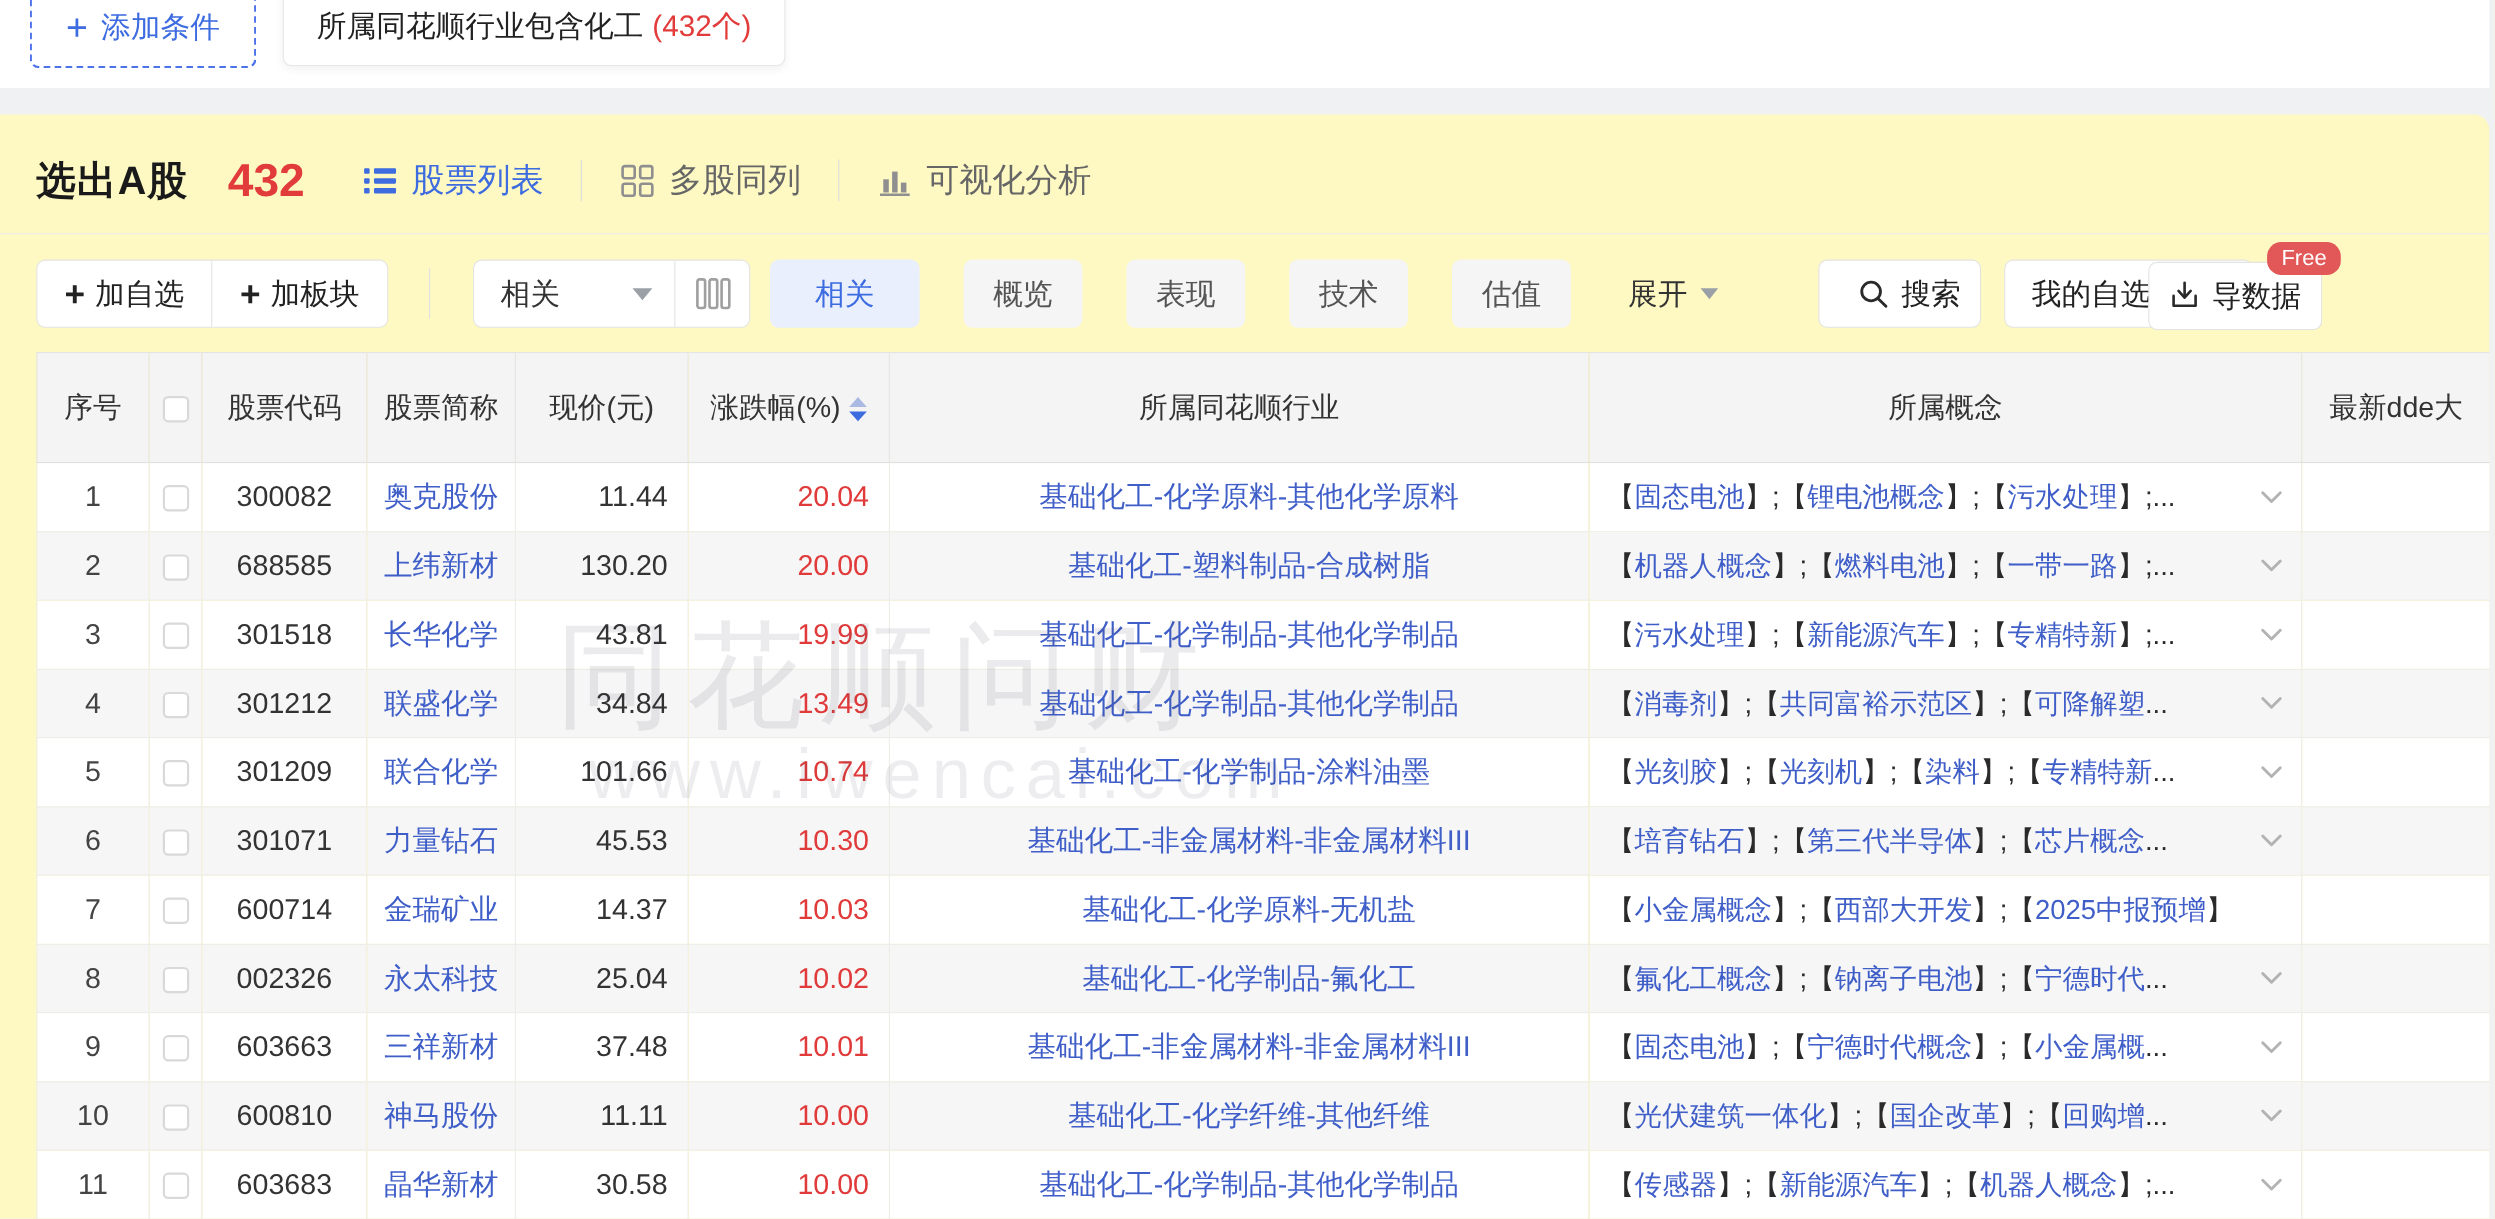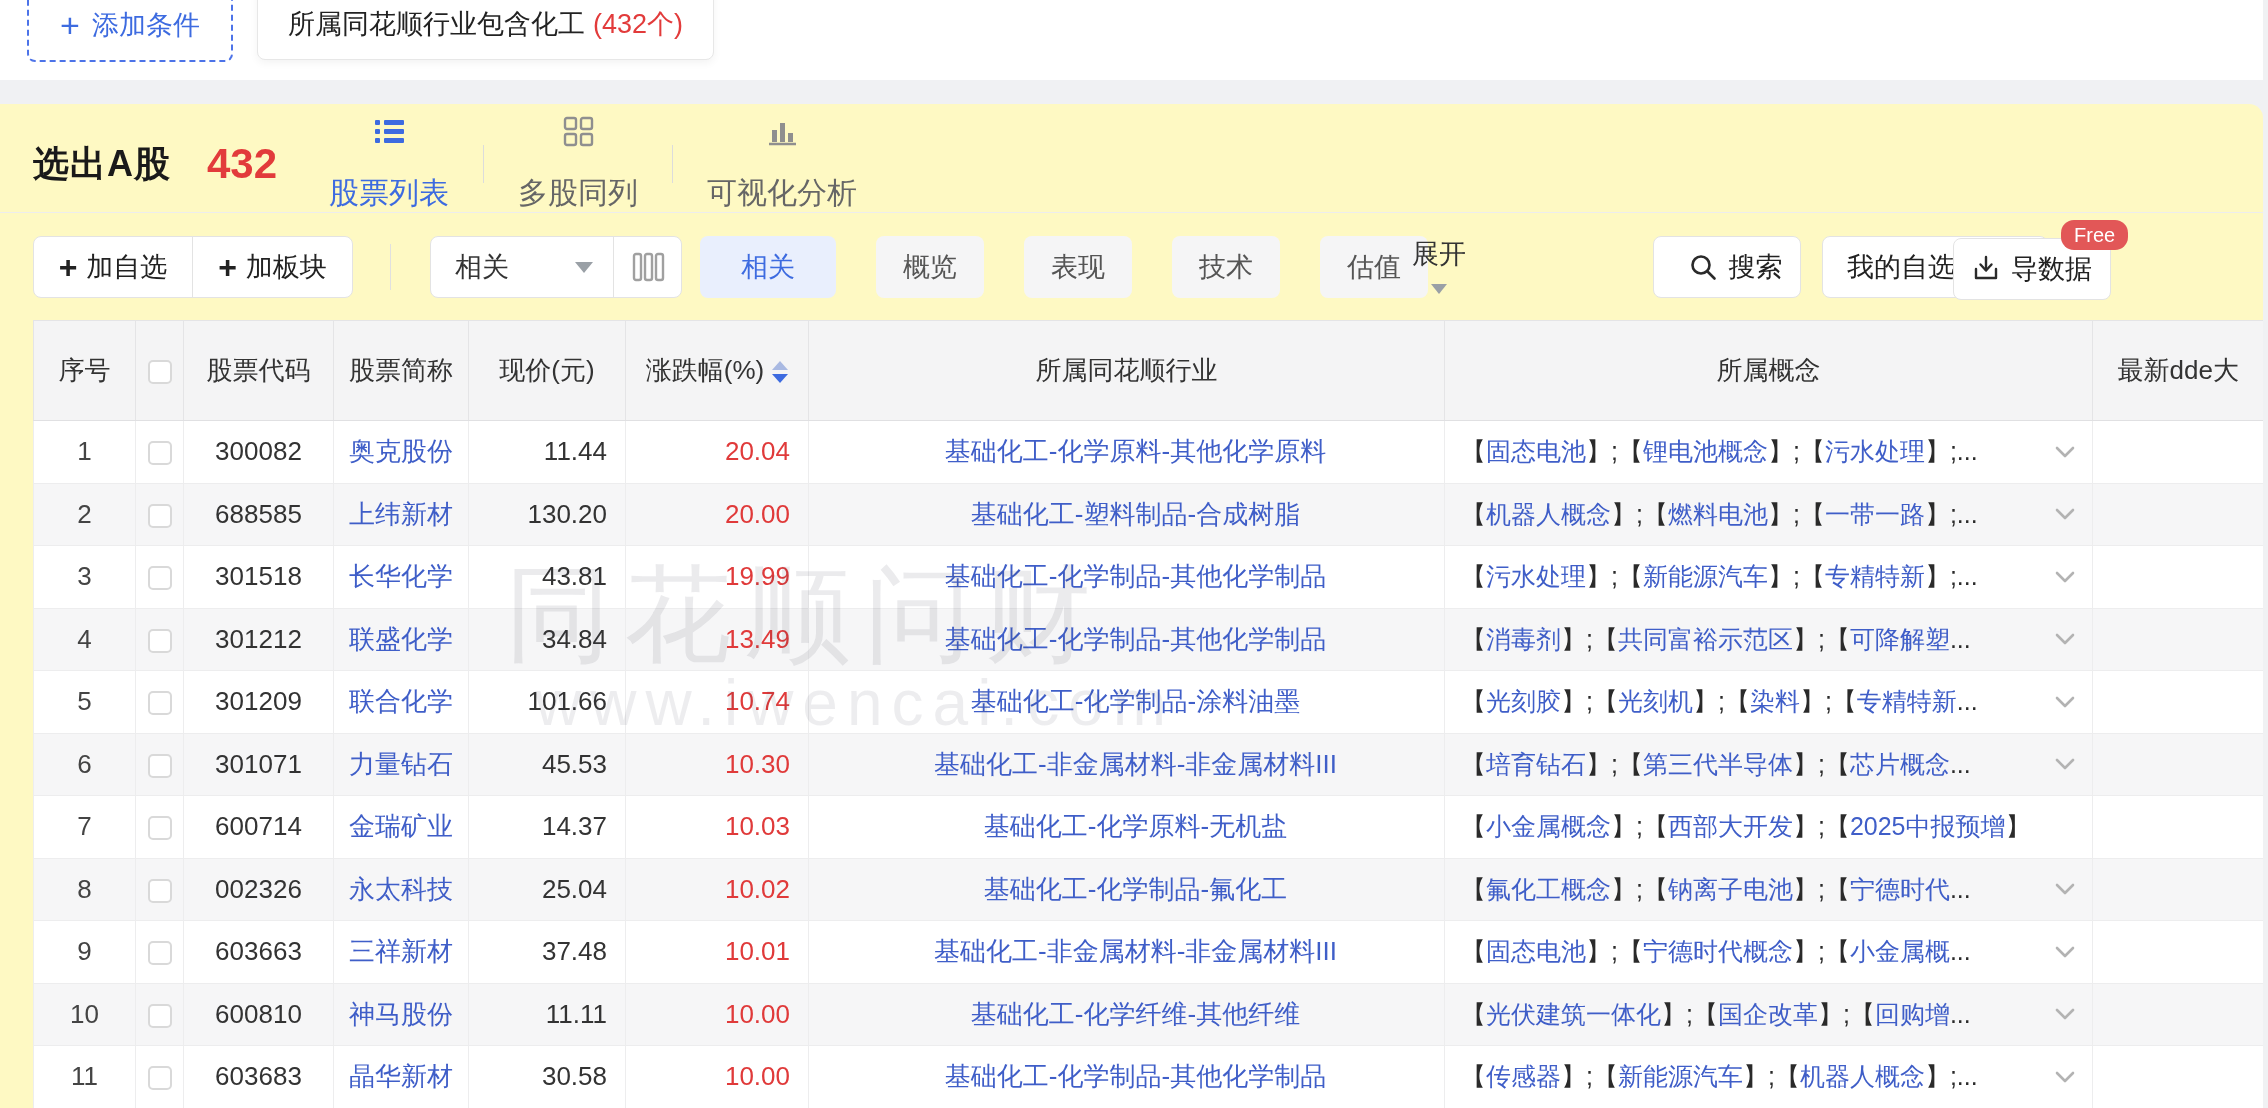--- a/index.html
+++ b/index.html
@@ -30,21 +30,21 @@
   .red { color:#e23b3b; }
   
   .main-card {
     position:absolute; left:0; top:104px; width:2263px; height:1004px;
     background:#fef9c3; border-top-right-radius:14px; overflow:hidden;
   }
   .title-row { position:absolute; left:33px; top:30px; height:60px; display:flex; align-items:center; }
   .page-title { font-size:36px; font-weight:700; color:#1a1a1a; letter-spacing:1px; }
   .result-count { font-size:42px; font-weight:700; color:#e23b3b; margin-left:36px; }
   .view-tabs { display:flex; align-items:center; margin-left:52px; }
-  .view-tab { display:flex; align-items:center; gap:25px; font-size:30px; color:#666; cursor:pointer;flex-direction:column; }
+  .view-tab { display:flex; align-items:center; gap:12px; font-size:30px; color:#666; cursor:pointer; }
   .view-tab.active { color:#3d6be0; }
   .vt-sep { width:1px; height:38px; background:#dcdcdc; margin:0 34px; }
   .hdivider { position:absolute; left:0; top:108px; width:100%; height:1px; background:#ededed; }
   
   .toolbar { position:absolute; left:0; top:132px; width:100%; height:62px; font-size:27px; }
   .btn-group {
     position:absolute; left:33px; top:0; height:62px; display:flex;
     border:1px solid #e3e3e3; border-radius:8px; background:#fff; overflow:hidden;
   }
   .tb-btn { width:158px; display:flex; align-items:center; justify-content:center; gap:9px; color:#222; cursor:pointer; }
@@ -61,21 +61,21 @@
   }
   .preset-right { flex:1; display:flex; align-items:center; justify-content:center; cursor:pointer; }
   .caret { width:0; height:0; border-left:9px solid transparent; border-right:9px solid transparent; border-top:11px solid #9aa0a6; }
   .category-tabs { position:absolute; left:700px; top:0; height:62px; display:flex; align-items:center; }
   .pill {
     height:62px; border-radius:8px; background:#f5f5f6; color:#555;
     display:flex; align-items:center; justify-content:center;
     width:108px; margin-right:40px; cursor:pointer;
   }
   .pill.active { background:#e9effd; color:#3d6be0; width:136px; }
-  .expand { position:absolute; left:1412px; top:0; height:62px; display:flex; align-items:center; gap:12px; color:#333; cursor:pointer;flex-direction:column; }
+  .expand { position:absolute; left:1480px; top:0; height:62px; display:flex; align-items:center; gap:12px; color:#333; cursor:pointer; }
   .expand .caret { border-left-width:8px; border-right-width:8px; border-top-width:10px; }
   .tool-btn {
     position:absolute; top:0; height:62px; background:#fff;
     border:1px solid #e3e3e3; border-radius:8px;
     display:flex; align-items:center; justify-content:center; gap:11px;
     color:#222; cursor:pointer;
   }
   .search-btn { left:1653px; width:148px;padding-left:16px; }
   .mywatch-btn { left:1822px; width:226px; justify-content:space-between; padding:0 24px; }
   .export-btn { left:1953px; top:2px; width:158px; }

